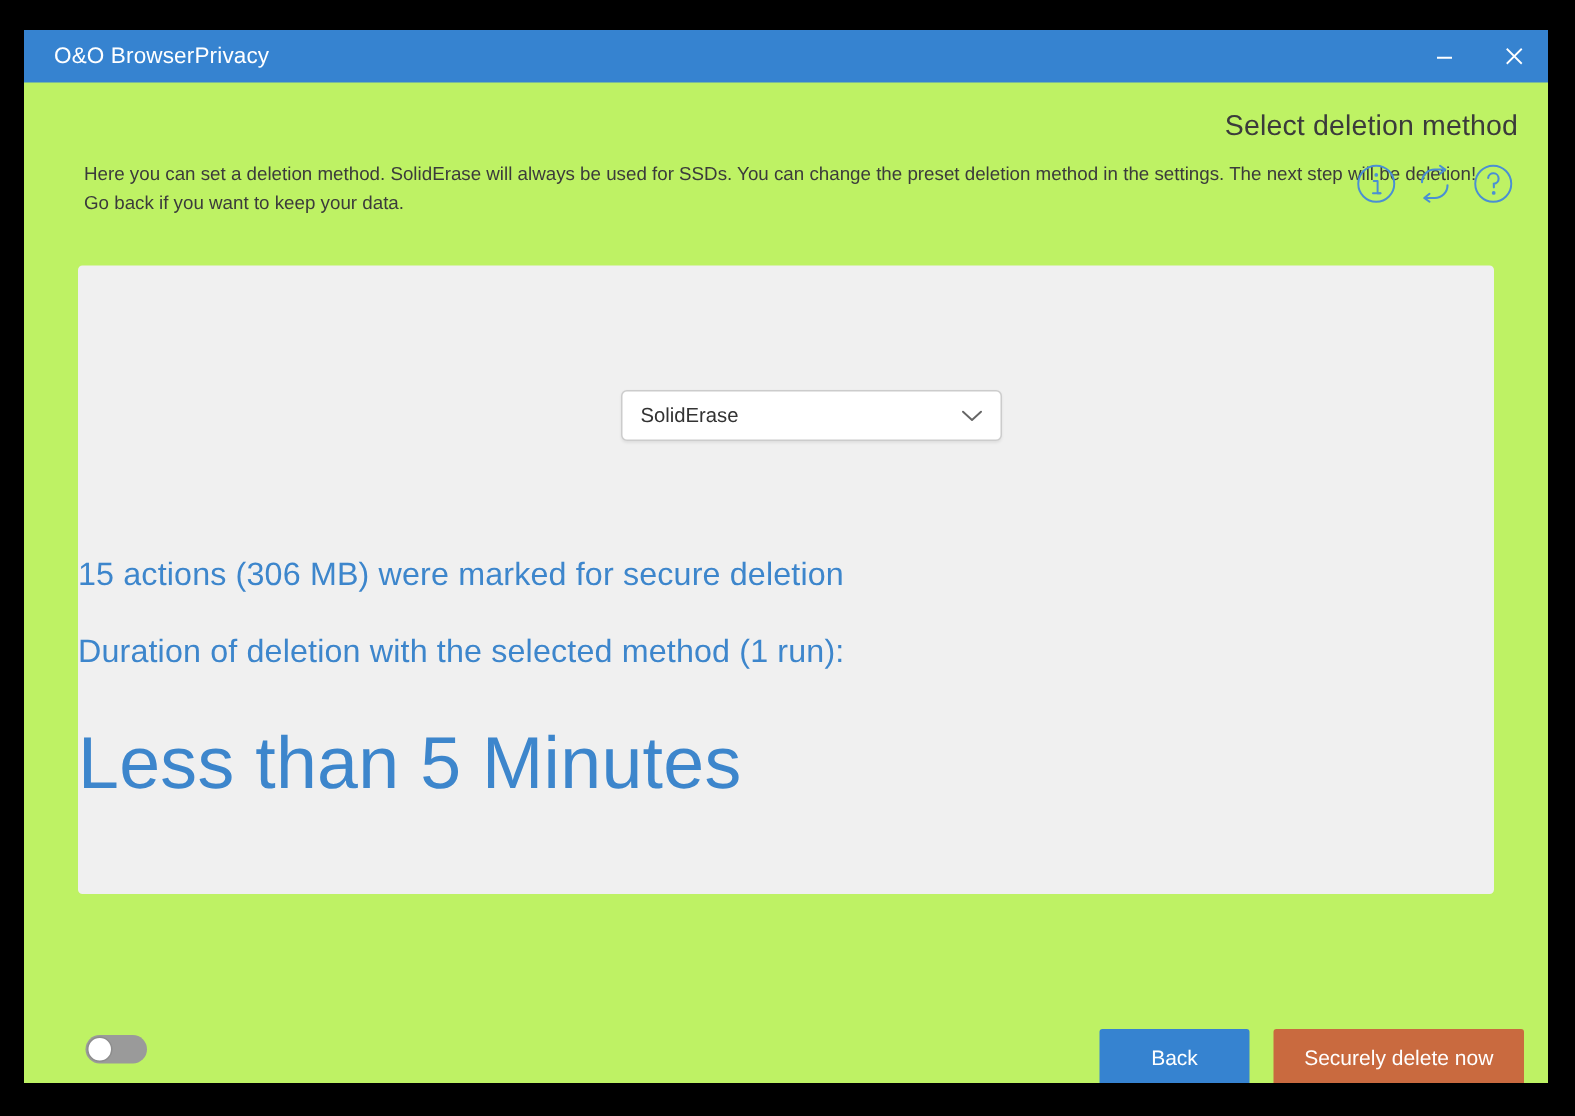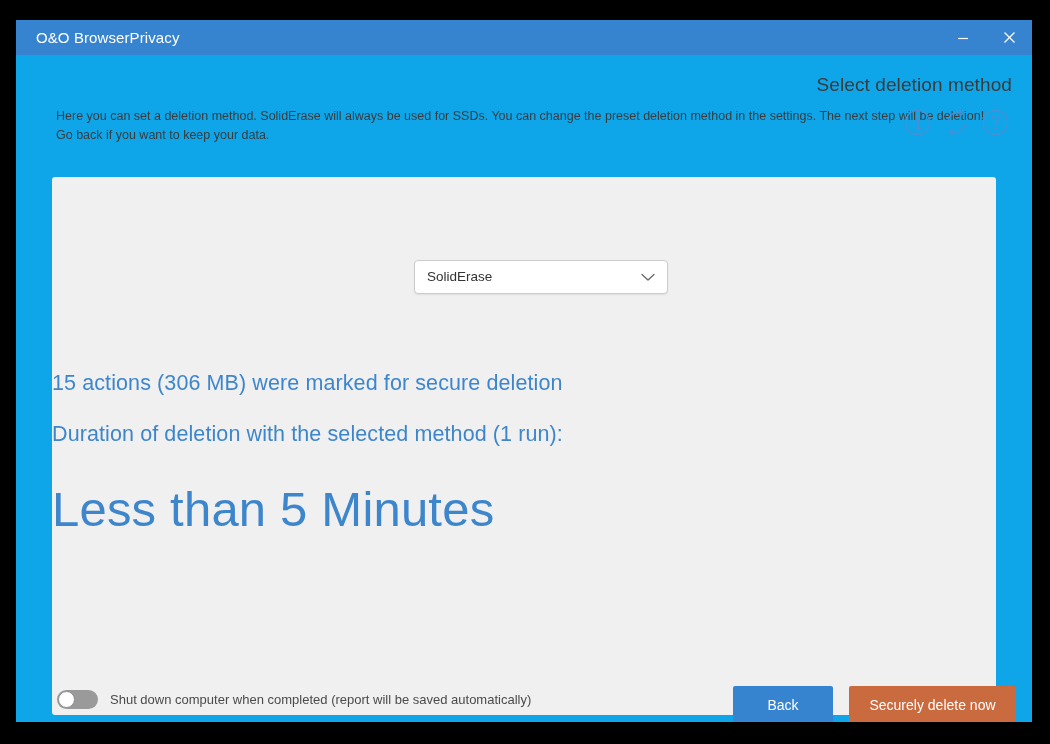--- a/index.html
+++ b/index.html
@@ -19,21 +19,21 @@
     background: #000000;
   }
 
   
   #window {
     position: absolute;
     left: 16px;
     top: 20px;
     width: 1016px;
     height: 702px;
-    background: #0ea5e9;
+    background: #bef264;
     overflow: hidden;
   }
 
   
   #titlebar {
     position: relative;
     height: 35px;
     background: #3683d0;
     display: flex;
     align-items: center;
@@ -102,21 +102,21 @@
     justify-content: center;
     cursor: pointer;
   }
 
   
   #content-panel {
     position: absolute;
     left: 36px;
     top: 157px;
     width: 944px;
-    height: 538px;
+    height: 419px;
     background: #f0f0f0;
     border-radius: 3px;
   }
 
   
   #method-dropdown {
     position: absolute;
     left: 362px;
     top: 83px;
     width: 252px;
@@ -314,21 +314,20 @@
       <div class="summary" id="summary-result">Less than 5 Minutes</div>
 
     </div>
 
     <div id="footer">
 
       <div id="shutdown-row">
         <div id="shutdown-toggle">
           <div id="shutdown-knob"></div>
         </div>
-        <span id="shutdown-label">Shut down computer when completed (report will be saved automatically)</span>
       </div>
 
       <div id="footer-buttons">
         <button class="fbtn" id="btn-back">Back</button>
         <button class="fbtn" id="btn-delete">Securely delete now</button>
       </div>
 
     </div>
 
   </div>

